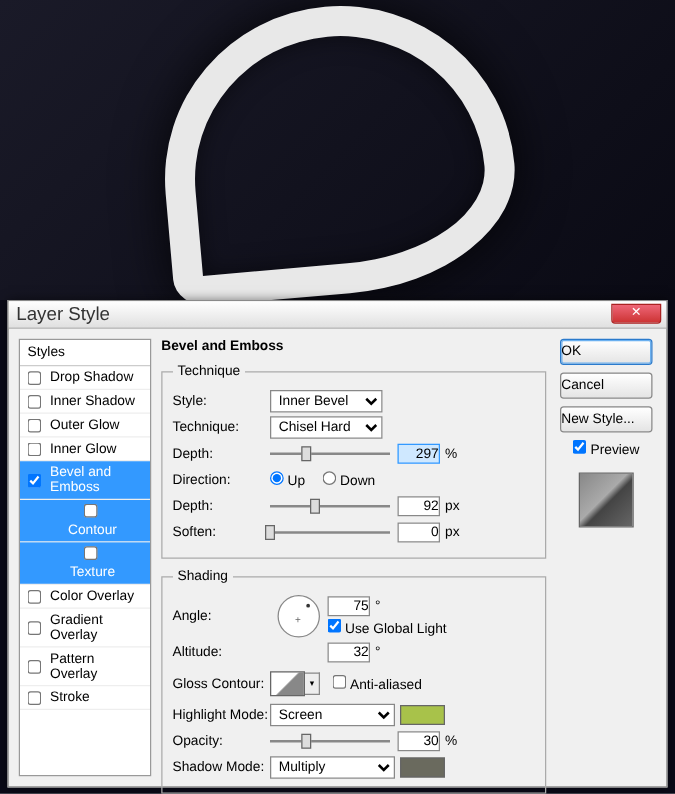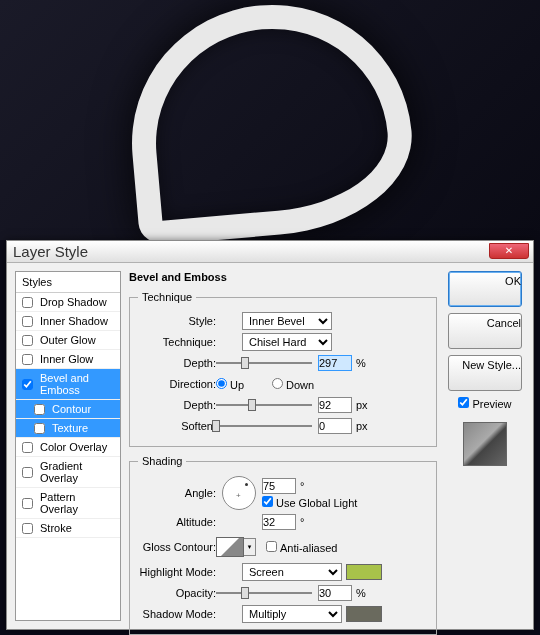--- a/index.html
+++ b/index.html
@@ -7,45 +7,45 @@
 .bg-img { width: 540px; height: 240px; background: linear-gradient(135deg,#1a1a28,#0a0a14); position: absolute; top: 0; left: 0; display: flex; align-items: center; justify-content: center; }
 .bg-letter { width: 280px; height: 230px; border: 24px solid #e8e8e8; border-radius: 50% 50% 50% 10% / 60% 60% 40% 10%; transform: rotate(-5deg); box-shadow: 0 0 40px rgba(0,0,0,.8), inset 0 0 20px rgba(0,0,0,.5); }
 .dialog { position: absolute; top: 240px; left: 6px; width: 528px; height: 390px; background: #f0f0f0; border: 1px solid #8a8a8a; box-shadow: 0 0 8px rgba(0,0,0,.5); }
 .titlebar { height: 22px; background: linear-gradient(#fff,#e0e0e0); border-bottom: 1px solid #b0b0b0; display: flex; align-items: center; padding: 0 6px; position: relative; }
 .titlebar .title { font-size: 15px; color: #333; }
 .titlebar .close { position: absolute; right: 4px; top: 2px; width: 40px; height: 16px; background: linear-gradient(#e67,#c33); border: 1px solid #a22; border-radius: 0 0 3px 3px; color: #fff; text-align: center; line-height: 13px; font-size: 10px; cursor: pointer; }
 .body { display: flex; padding: 8px; gap: 8px; height: calc(100% - 22px); }
 .styles-panel { width: 106px; background: #fff; border: 1px solid #999; overflow: hidden; }
 .styles-header { padding: 4px 6px; border-bottom: 1px solid #ccc; }
 .styles-item { padding: 3px 6px; border-bottom: 1px solid #eee; display: flex; align-items: center; gap: 4px; cursor: pointer; }
-.styles-item.sub { padding-left: 18px; }
+.styles-item.sub { padding-left: 18px; flex-direction: column; }
 .styles-item.sel { background: #3399ff; color: #fff; }
 .styles-item input[type=checkbox] { width: 11px; height: 11px; }
 .main-panel { flex: 1; display: flex; flex-direction: column; gap: 4px; }
 .section-title { font-weight: bold; margin-bottom: 4px; }
 fieldset { border: 1px solid #aaa; padding: 6px 8px 8px; margin-bottom: 4px; }
 legend { padding: 0 4px; font-size: 11px; }
 .row { display: flex; align-items: center; margin: 3px 0; min-height: 18px; }
-.row .lbl { width: 78px; text-align: right; padding-right: 0; }
-.row select { width: 90px; height: 18px; border: 1px solid #888; background: #fff; font-size: 11px; padding-left: 2px; margin-left: 26px; }
-.row input[type=text] { width: 34px; height: 16px; border: 1px solid #888; text-align: left; font-size: 11px; }
+.row .lbl { width: 78px; text-align: left; padding-right: 0; }
+.row select { width: 90px; height: 18px; border: 1px solid #888; background: #fff; font-size: 11px; padding-left: 2px; }
+.row input[type=text] { width: 34px; height: 16px; border: 1px solid #888; text-align: right; font-size: 11px; }
 .row input.hl { background: #cfe8ff; border-color: #3399ff; }
 .slider { flex: 0 0 96px; height: 14px; position: relative; margin-right: 6px; }
 .slider::before { content: ""; position: absolute; left: 0; right: 0; top: 6px; height: 2px; background: #888; }
 .slider .thumb { position: absolute; top: 1px; width: 8px; height: 12px; background: #ddd; border: 1px solid #666; transform: translateX(-4px); }
 .unit { margin-left: 4px; }
-.radio-grp { display: flex; gap: 28px; align-items: center; }
+.radio-grp { display: flex; gap: 14px; align-items: center; }
 .angle-dial { width: 34px; height: 34px; border: 1px solid #888; border-radius: 50%; background: #fff; position: relative; margin: 0 6px; }
 .angle-dial .dot { position: absolute; width: 3px; height: 3px; background: #333; border-radius: 50%; top: 6px; left: 22px; }
 .angle-dial .cross { position: absolute; top: 14px; left: 13px; font-size: 8px; color: #666; }
 .contour-sw { width: 28px; height: 20px; border: 1px solid #666; background: linear-gradient(135deg,#fff 48%,#888 52%); display: inline-block; }
 .dd-arrow { width: 12px; height: 18px; border: 1px solid #888; border-left: none; background: #eee; display: inline-flex; align-items: center; justify-content: center; font-size: 7px; }
 .color-sw { width: 36px; height: 16px; border: 1px solid #666; margin-left: 4px; }
 .right-panel { width: 80px; display: flex; flex-direction: column; align-items: center; gap: 6px; }
-.btn { width: 74px; height: 36px; border: 1px solid #888; background: linear-gradient(#fff,#e4e4e4); border-radius: 3px; text-align: right; line-height: 18px; cursor: pointer; font-size: 11px; }
+.btn { width: 74px; height: 21px; border: 1px solid #888; background: linear-gradient(#fff,#e4e4e4); border-radius: 3px; text-align: left; line-height: 18px; cursor: pointer; font-size: 11px; }
 .btn.primary { border-color: #2a7acc; box-shadow: 0 0 0 1px #6ab0f0 inset; }
 .preview-box { width: 44px; height: 44px; background: linear-gradient(135deg,#888 0%,#aaa 45%,#444 55%,#666 100%); border: 1px solid #666; margin-top: 6px; }
 .chk { width: 11px; height: 11px; margin-right: 3px; }
 </style>
 </head>
 <body>
 
 <div class="bg-img">
   <div class="bg-letter"></div>
 </div>

